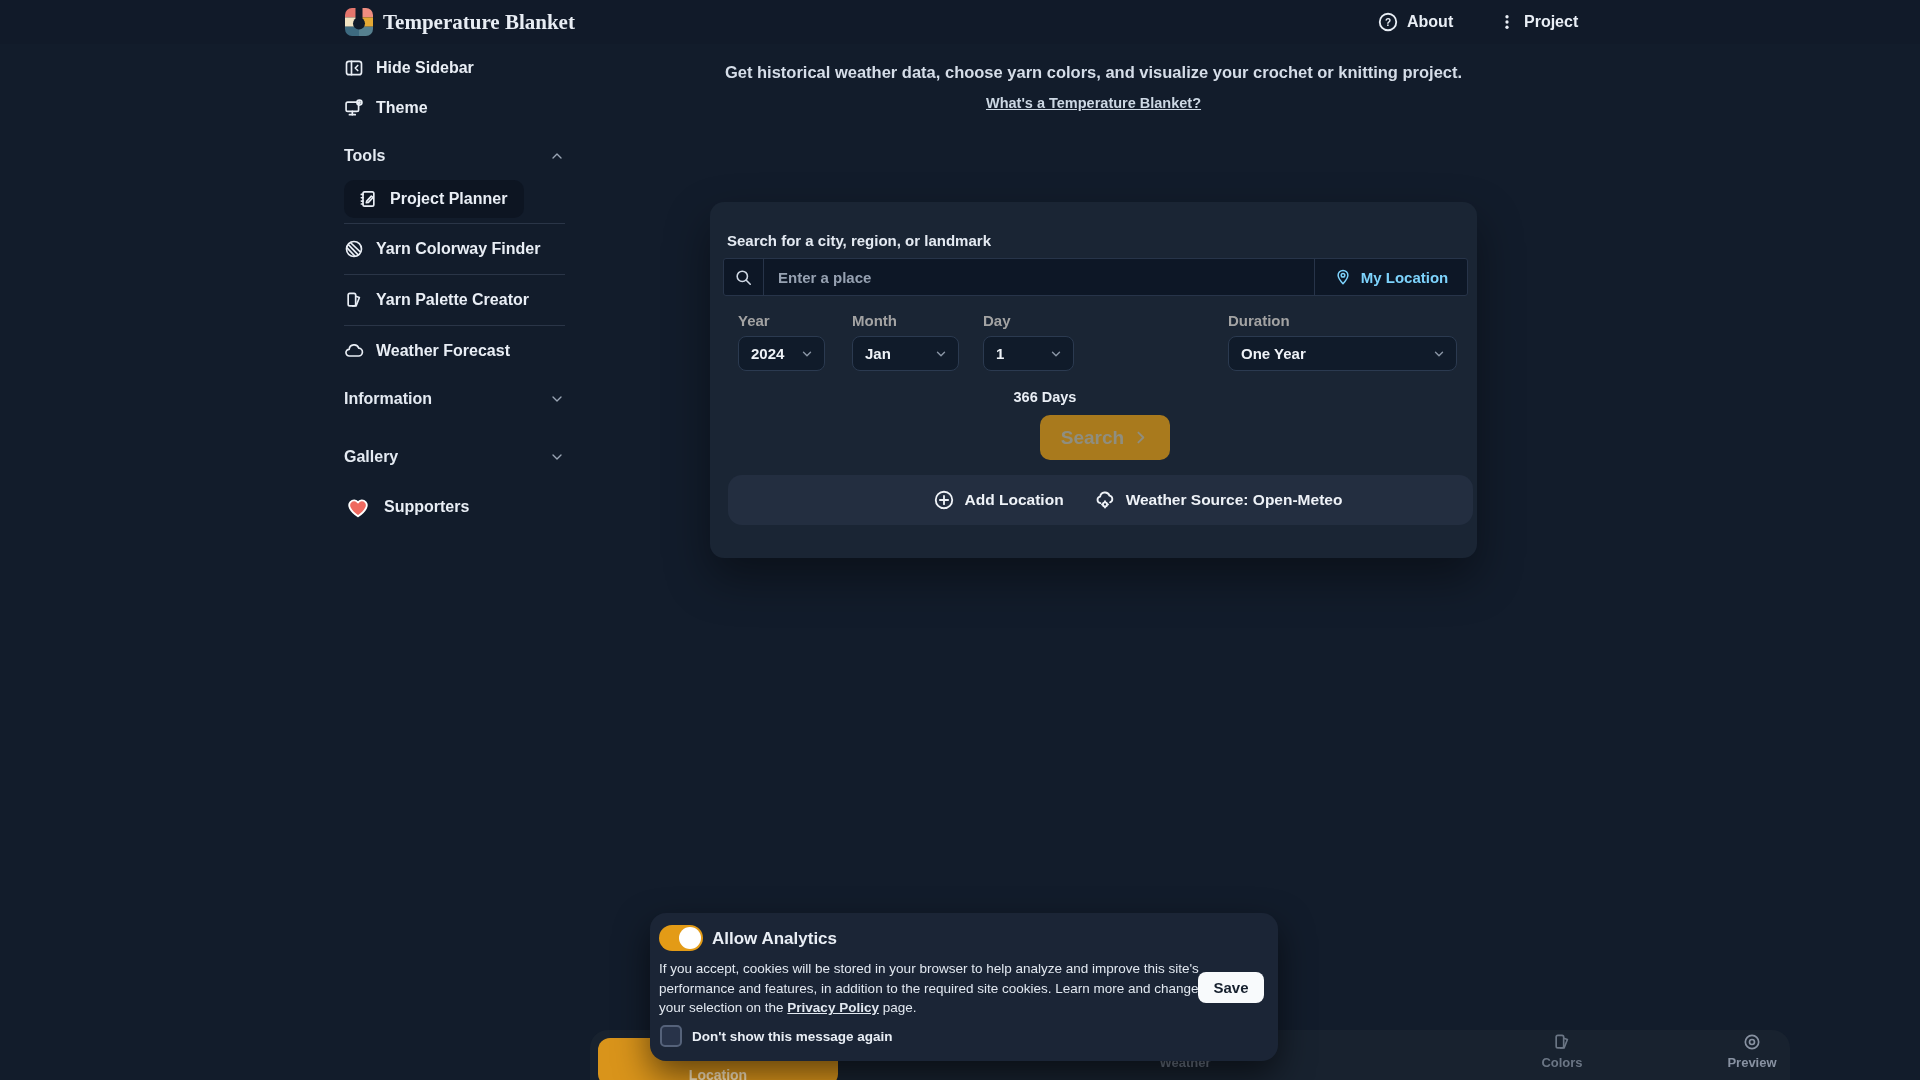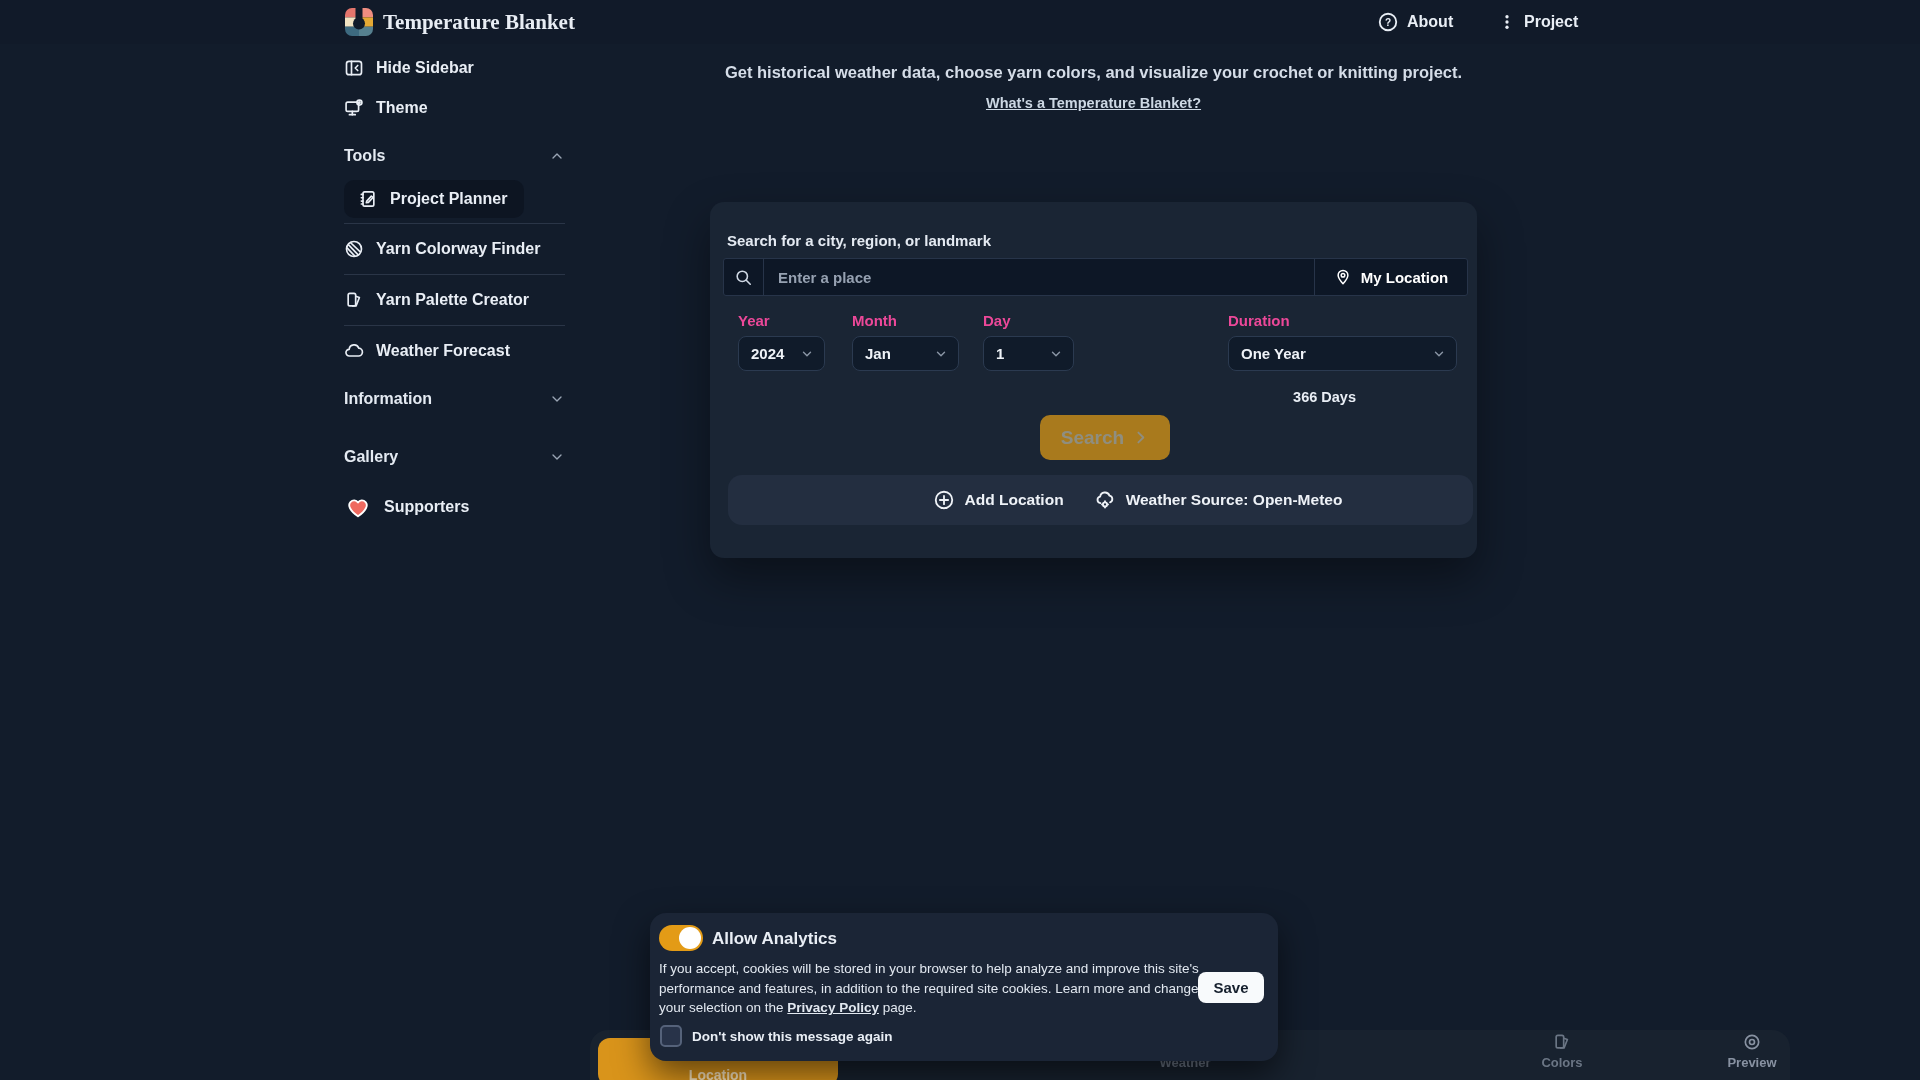--- a/index.html
+++ b/index.html
@@ -39,29 +39,29 @@
           border-radius:14px; box-shadow:0 20px 45px rgba(0,0,0,.4); }
   .card-label { position:absolute; left:17px; top:30px; font-size:15px; font-weight:700; color:#e4eaf2; }
   .search-row { position:absolute; left:13px; top:56px; width:745px; height:38px; display:flex;
                 background:#0d1726; border:1px solid #273449; border-radius:3px; overflow:hidden; }
   .search-cell { width:40px; display:flex; align-items:center; justify-content:center; color:#cfd8e4;
                  border-right:1px solid #273449; cursor:pointer; }
   .place-input { flex:1; background:transparent; border:none; outline:none; padding:0 14px;
                  font-family:"Liberation Sans", sans-serif; font-size:15px; font-weight:600; color:#e9eef5; }
   .place-input::placeholder { color:#96a1b1; }
   .loc-btn { width:153px; display:flex; align-items:center; justify-content:center; gap:9px;
-             border-left:1px solid #273449; font-size:15px; font-weight:700; color:#ffffff; cursor:pointer; }
-
-  .fld-label { position:absolute; top:110px; font-size:15px; font-weight:700; color:#ec4899; }
+             border-left:1px solid #273449; font-size:15px; font-weight:700; color:#7dd3fc; cursor:pointer; }
+
+  .fld-label { position:absolute; top:110px; font-size:15px; font-weight:700; color:#a3a3a3; }
   .select { position:absolute; top:134px; height:35px; background:#101b2a; border:1px solid #2b3a50;
             border-radius:8px; display:flex; align-items:center; justify-content:space-between;
             padding:0 10px 0 12px; font-size:15px; font-weight:700; color:#eef2f7; cursor:pointer; }
   .select .chev { color:#8b97a6; }
 
-  .days { position:absolute; left:8px; top:187px; width:638px; text-align:right; font-size:14.5px; font-weight:700; }
+  .days { position:absolute; left:16px; top:187px; width:638px; text-align:center; font-size:14.5px; font-weight:700; }
   .search-btn { position:absolute; left:330px; top:213px; width:130px; height:45px; background:#a97a1d;
                 border:none; border-radius:10px; display:flex; align-items:center; justify-content:center; gap:8px;
                 font-family:"Liberation Sans", sans-serif; font-size:19px; font-weight:700; color:#8f8e80; cursor:pointer; }
   .card-footer { position:absolute; left:18px; top:273px; width:745px; height:50px; background:#232e40;
                  border-radius:14px; display:flex; align-items:center; justify-content:center; gap:30px;
                  transform:translateX(0); }
   .footer-item { display:flex; align-items:center; gap:10px; font-size:15.5px; font-weight:700;
                  color:#eef2f7; cursor:pointer; }
   .footer-shift { padding-left:74px; }
 

